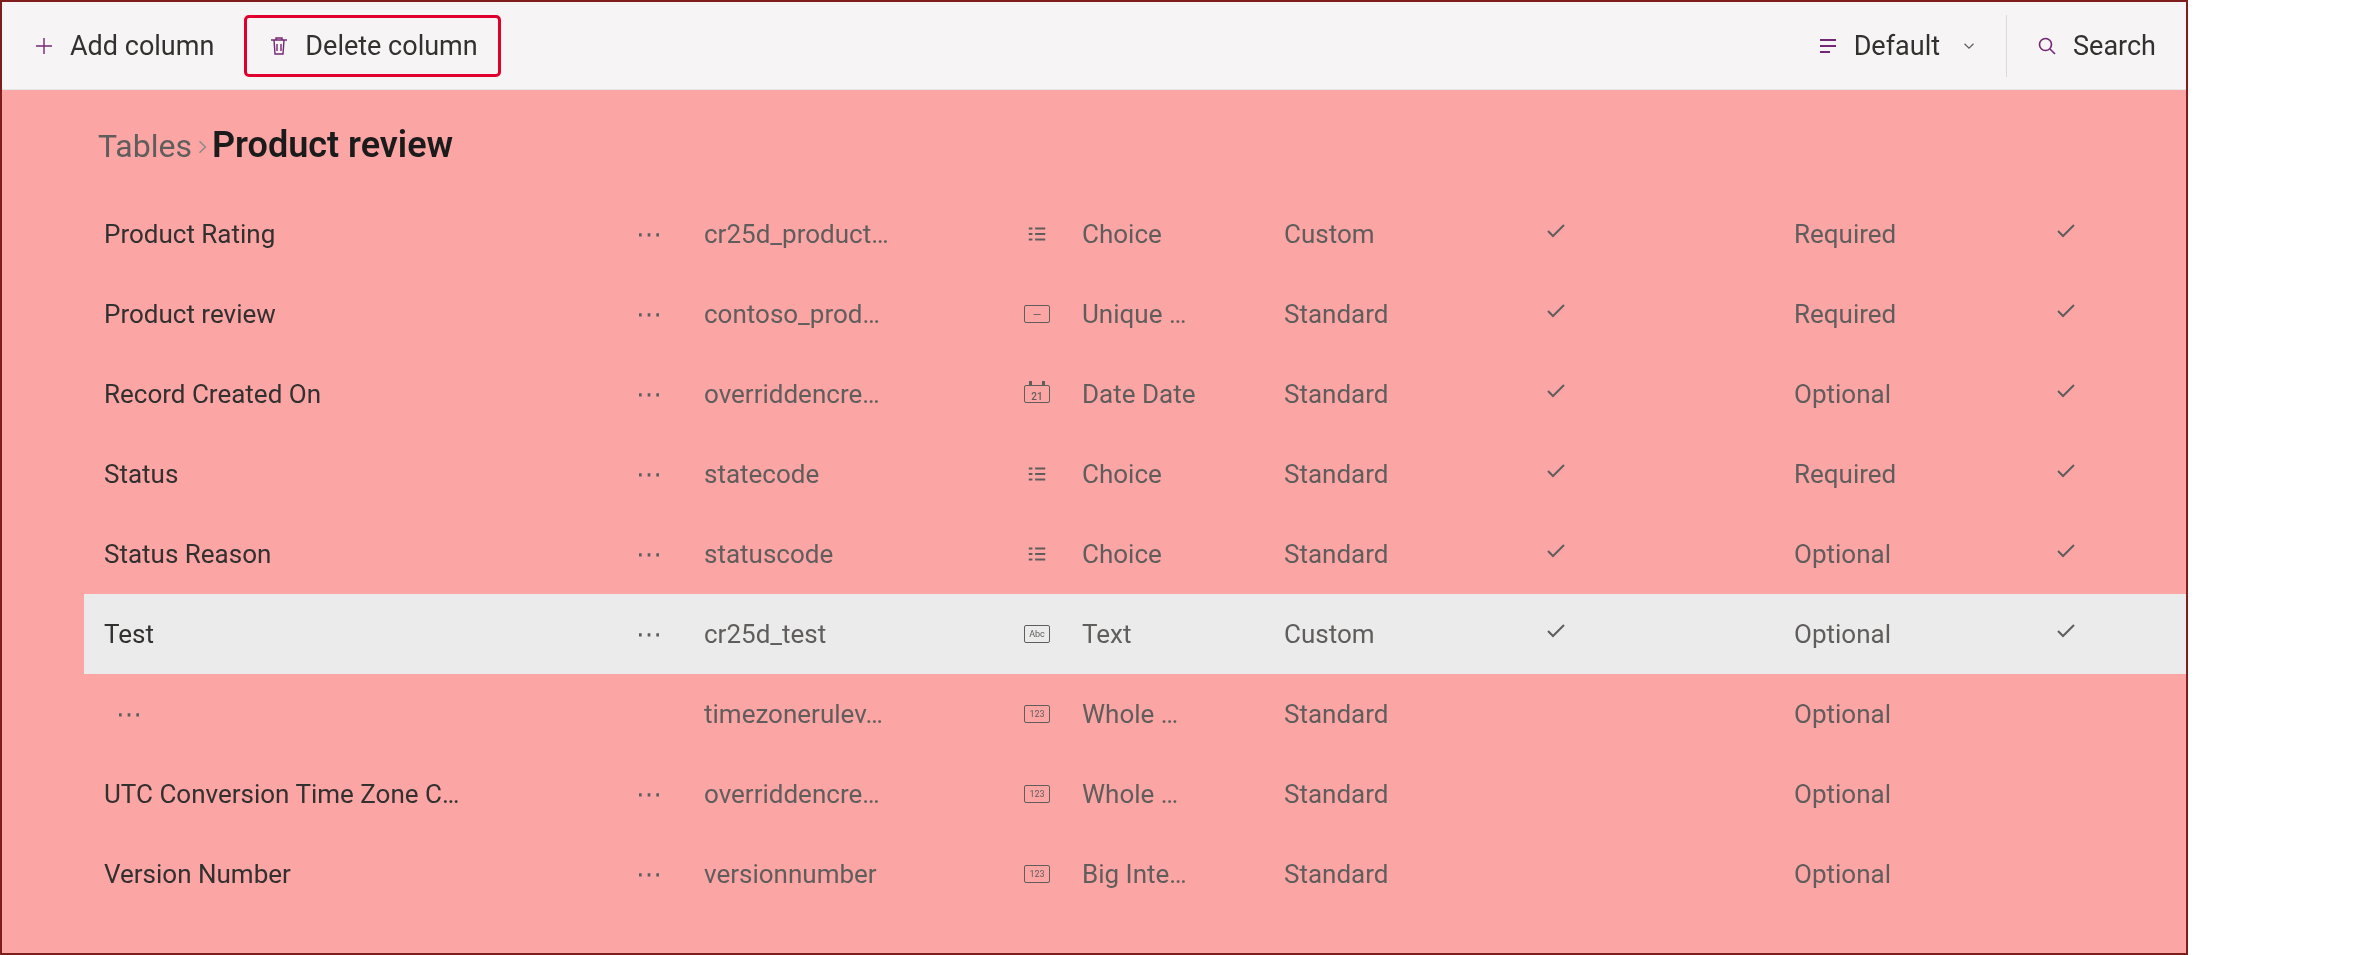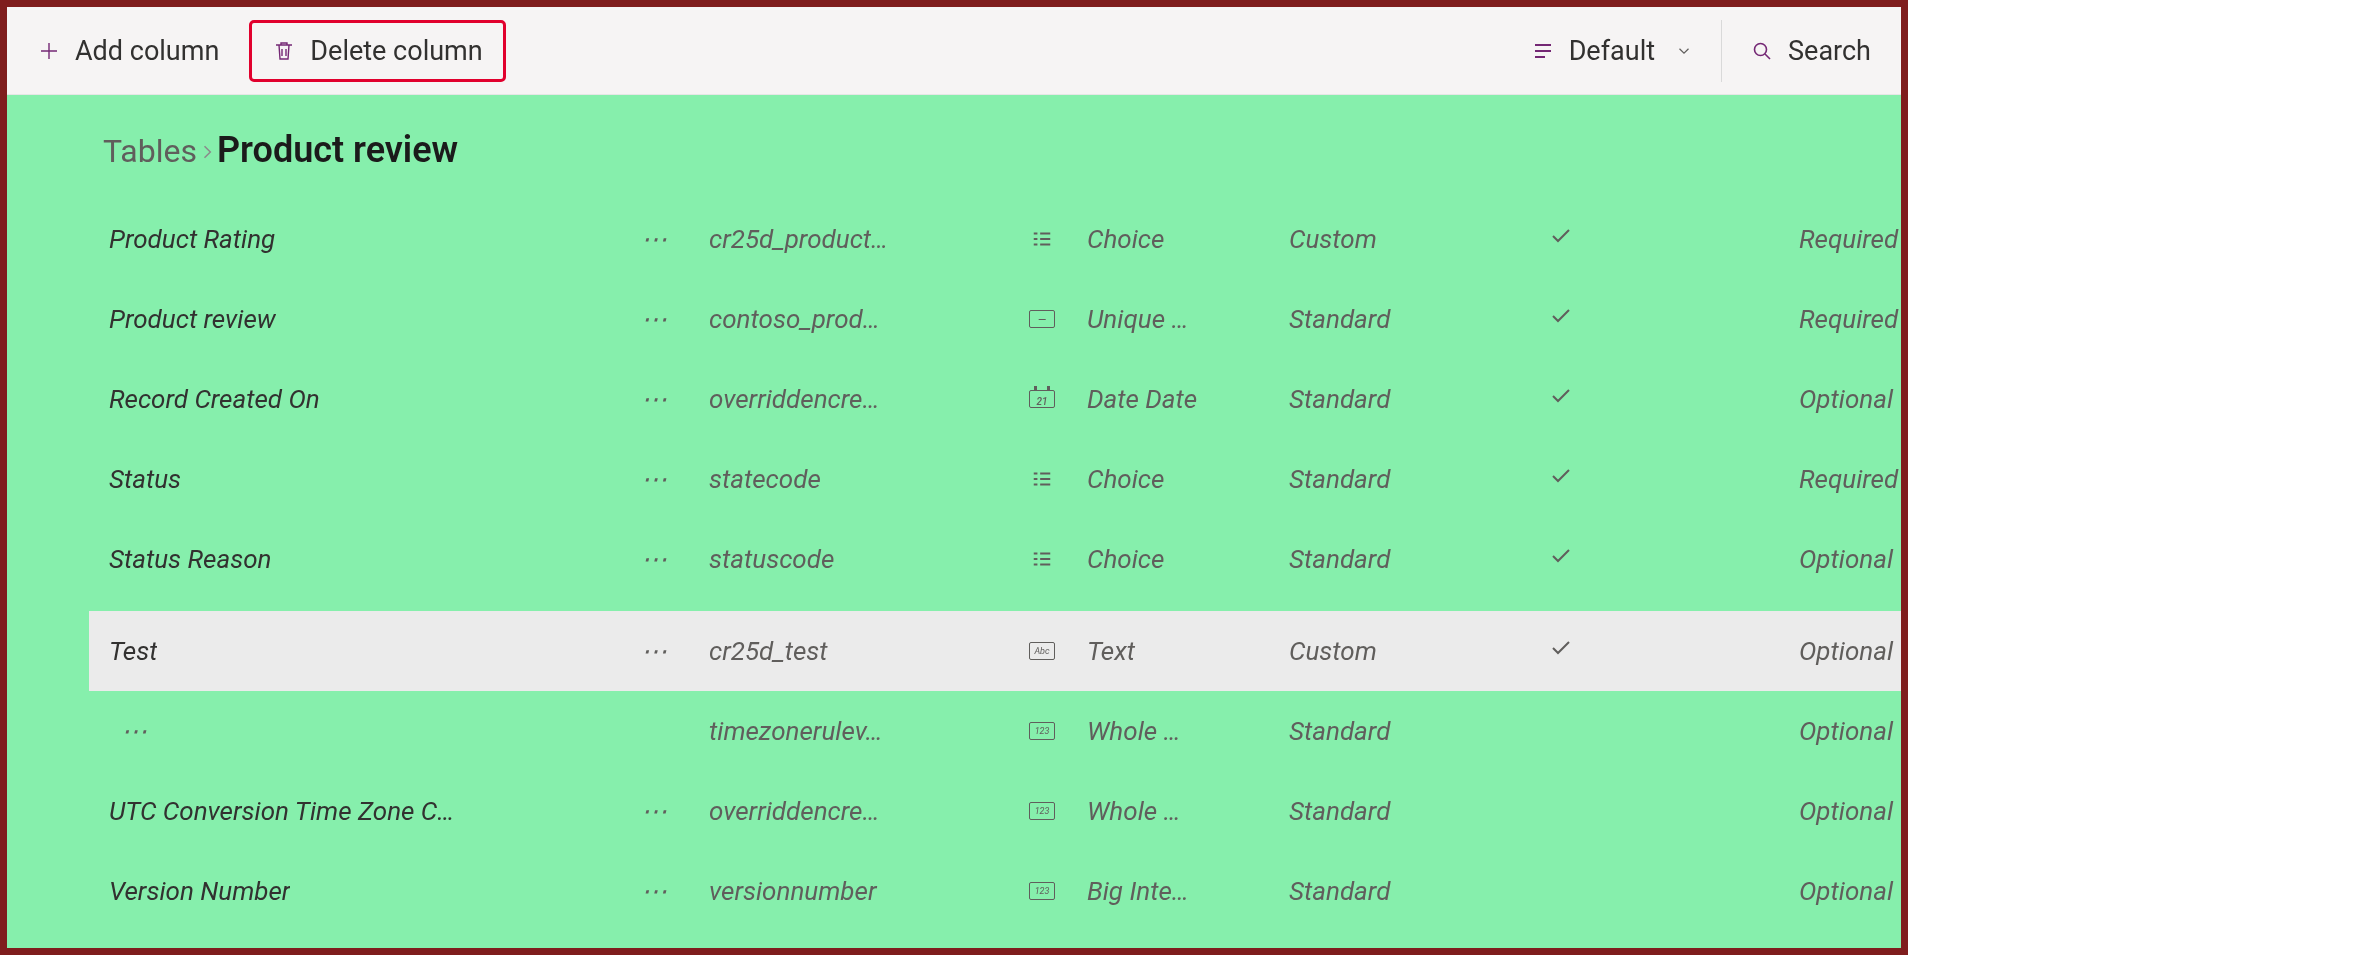--- a/index.html
+++ b/index.html
@@ -4,24 +4,24 @@
 <style>
   * { box-sizing: border-box; }
   html, body {
     margin: 0; padding: 0;
     font-family: "Segoe UI", -apple-system, BlinkMacSystemFont, Roboto, "Helvetica Neue", sans-serif;
     font-size: 20px;
     color: #323130;
     background: #ffffff;
   }
   .app-frame {
-    width: 1908px;
+    width: 2188px;
     height: 955px;
-    border: 7px solid #7f1d1d;
-    background: #86efac;
+    border: 2px solid #7f1d1d;
+    background: #fca5a5;
     position: relative;
     overflow: hidden;
   }
 
   
   .toolbar {
     display: flex;
     align-items: stretch;
     height: 88px;
     background: #f6f4f4;
@@ -87,23 +87,22 @@
   .table-area {
     padding-left: 82px;
   }
   .row {
     display: grid;
     grid-template-columns: 620px 320px 260px 260px 250px 260px 120px;
     align-items: center;
     height: 80px;
     font-size: 26px;
     padding-right: 62px;
-    font-style: italic;
-  }
-  .row.selected { background: #ebebeb; margin-top: 12px; }
+  }
+  .row.selected { background: #ebebeb; }
   .cell { display:flex; align-items:center; gap:10px; overflow:hidden; white-space:nowrap; text-overflow:ellipsis; color:#323130; }
   .cell.muted { color:#605e5c; }
   .cell.display {
     justify-content: space-between;
     padding-left: 20px;
   }
   .name-text { overflow:hidden; text-overflow:ellipsis; }
   .dots-btn {
     color:#605e5c;
     font-size: 26px;

